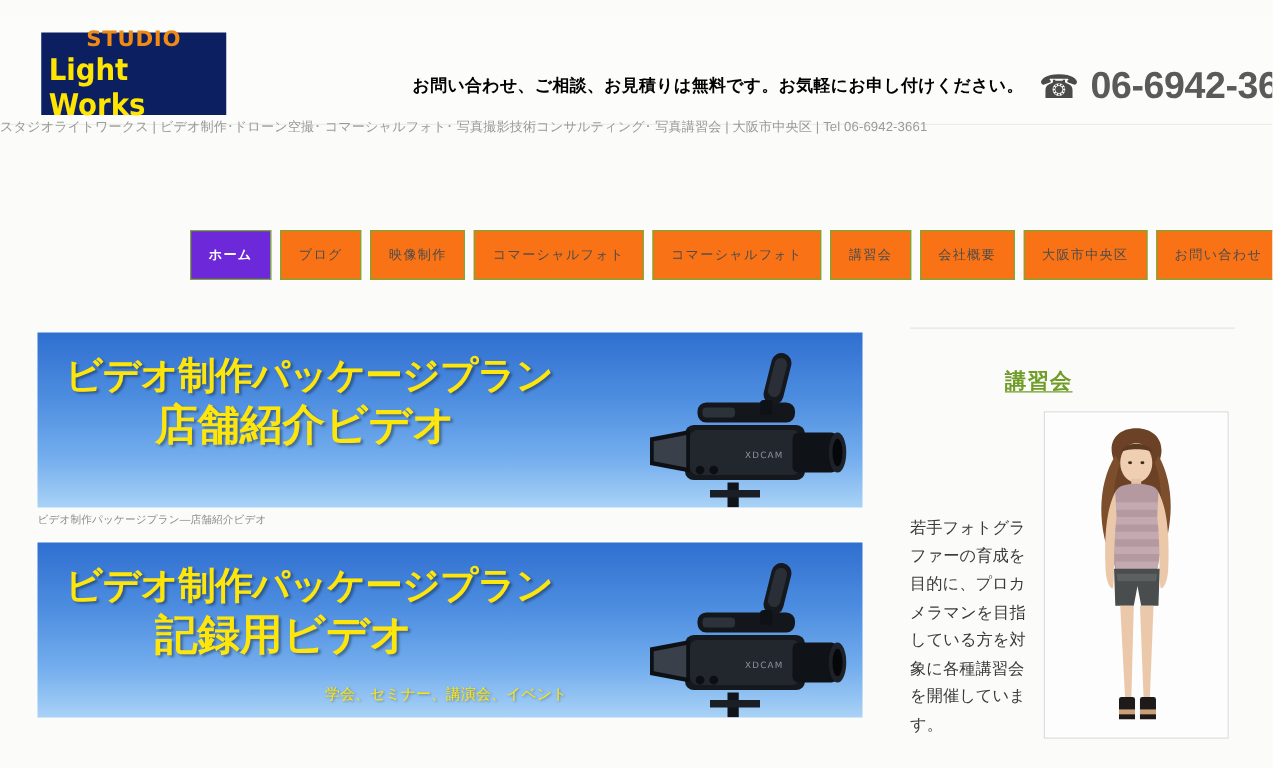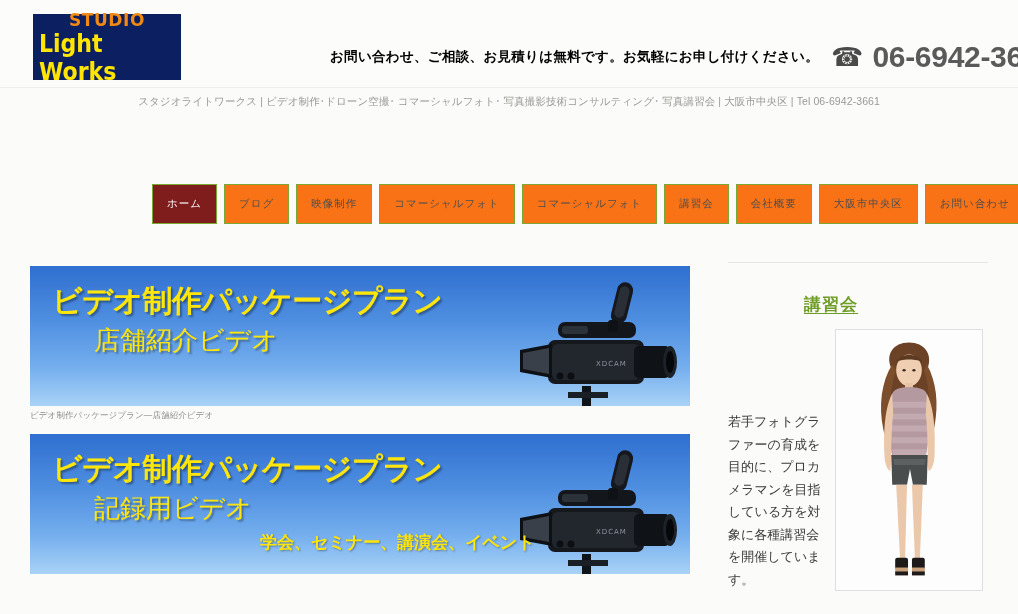--- a/index.html
+++ b/index.html
@@ -16,21 +16,21 @@
     position: relative;
     width: 1018px;
     height: 614px;
     background: #fbfbf9;
     overflow: hidden;
   }
 
   
   .header {
     position: absolute;
-    left: 0; top: 0;
+    left: 0; top: 12px;
     width: 1018px;
     height: 88px;
     background: #fcfcfa;
     border-bottom: 1px solid #ececeb;
     box-sizing: border-box;
   }
 
   .logo {
     position: absolute;
     left: 33px; top: 14px;
@@ -87,21 +87,21 @@
     font-weight: bold;
     letter-spacing: -0.3px;
     line-height: 30px;
     white-space: nowrap;
   }
 
   .tagline {
     position: absolute;
     left: 0; top: 95px;
     width: 880px;
-    text-align: right;
+    text-align: left;
     color: #9a9a97;
     font-size: 10.5px;
     letter-spacing: 0.1px;
     white-space: nowrap;
   }
 
   
   .nav {
     position: absolute;
     left: 152px; top: 184px;
@@ -117,23 +117,24 @@
     display: flex;
     align-items: center;
     justify-content: center;
     box-sizing: border-box;
     letter-spacing: 1px;
     cursor: pointer;
     white-space: nowrap;
     padding: 0 14px;
   }
   .nav-item.active {
-    background: #7f1d1d;
+    background: #6d28d9;
     color: #ffffff;
     border-color: #7aa832;
+    font-weight: bold;
   }
 
   
   .main {
     position: absolute;
     left: 30px; top: 266px;
     width: 660px;
   }
 
   .banner {
@@ -159,35 +160,35 @@
     font-weight: bold;
     font-size: 30px;
     line-height: 34px;
     margin-top: 18px;
     letter-spacing: -0.5px;
     text-shadow: 2px 2px 2px rgba(0,0,0,0.35);
     white-space: nowrap;
   }
   .banner-line2 {
     color: #ffe60a;
-    font-weight: normal;
-    font-size: 26px;
+    font-weight: bold;
+    font-size: 34px;
     line-height: 40px;
     margin-top: 2px;
-    margin-left: 42px;
+    margin-left: 72px;
     letter-spacing: 0px;
     text-shadow: 2px 2px 2px rgba(0,0,0,0.35);
     white-space: nowrap;
   }
   .banner-line3 {
     color: #ffe60a;
-    font-weight: bold;
-    font-size: 17px;
+    font-weight: normal;
+    font-size: 12px;
     line-height: 22px;
-    margin-top: 4px;
+    margin-top: 16px;
     margin-left: 208px;
     text-shadow: 1px 1px 2px rgba(0,0,0,0.35);
     white-space: nowrap;
   }
 
   
   .camera {
     position: absolute;
     right: -6px;
     bottom: 0;

